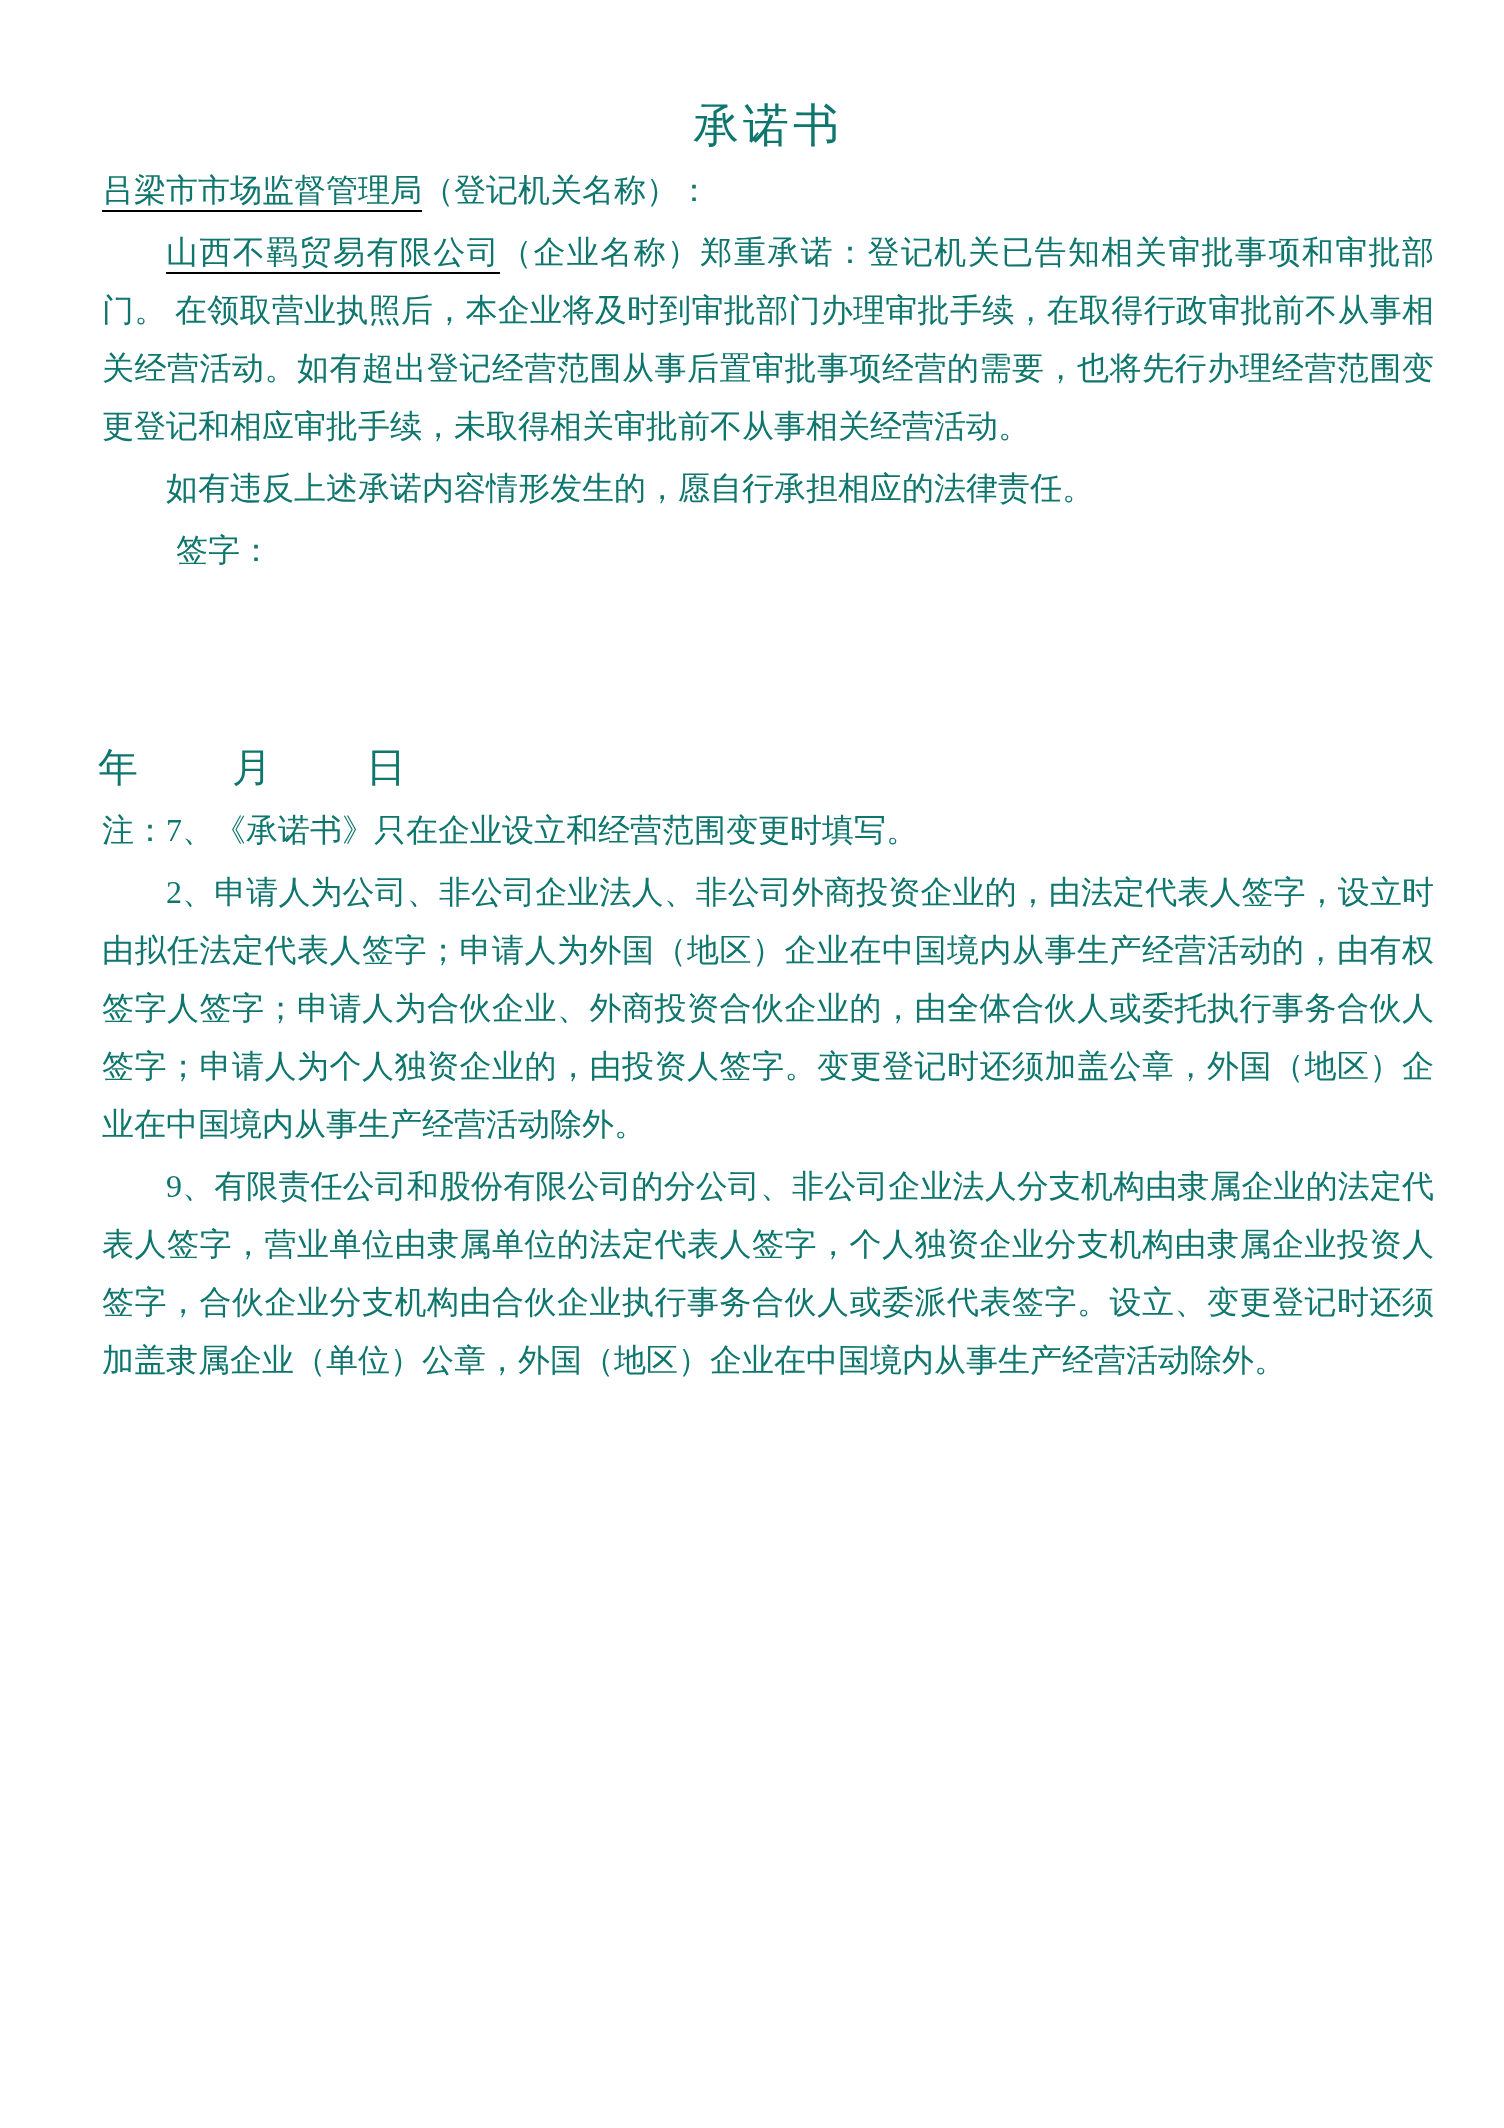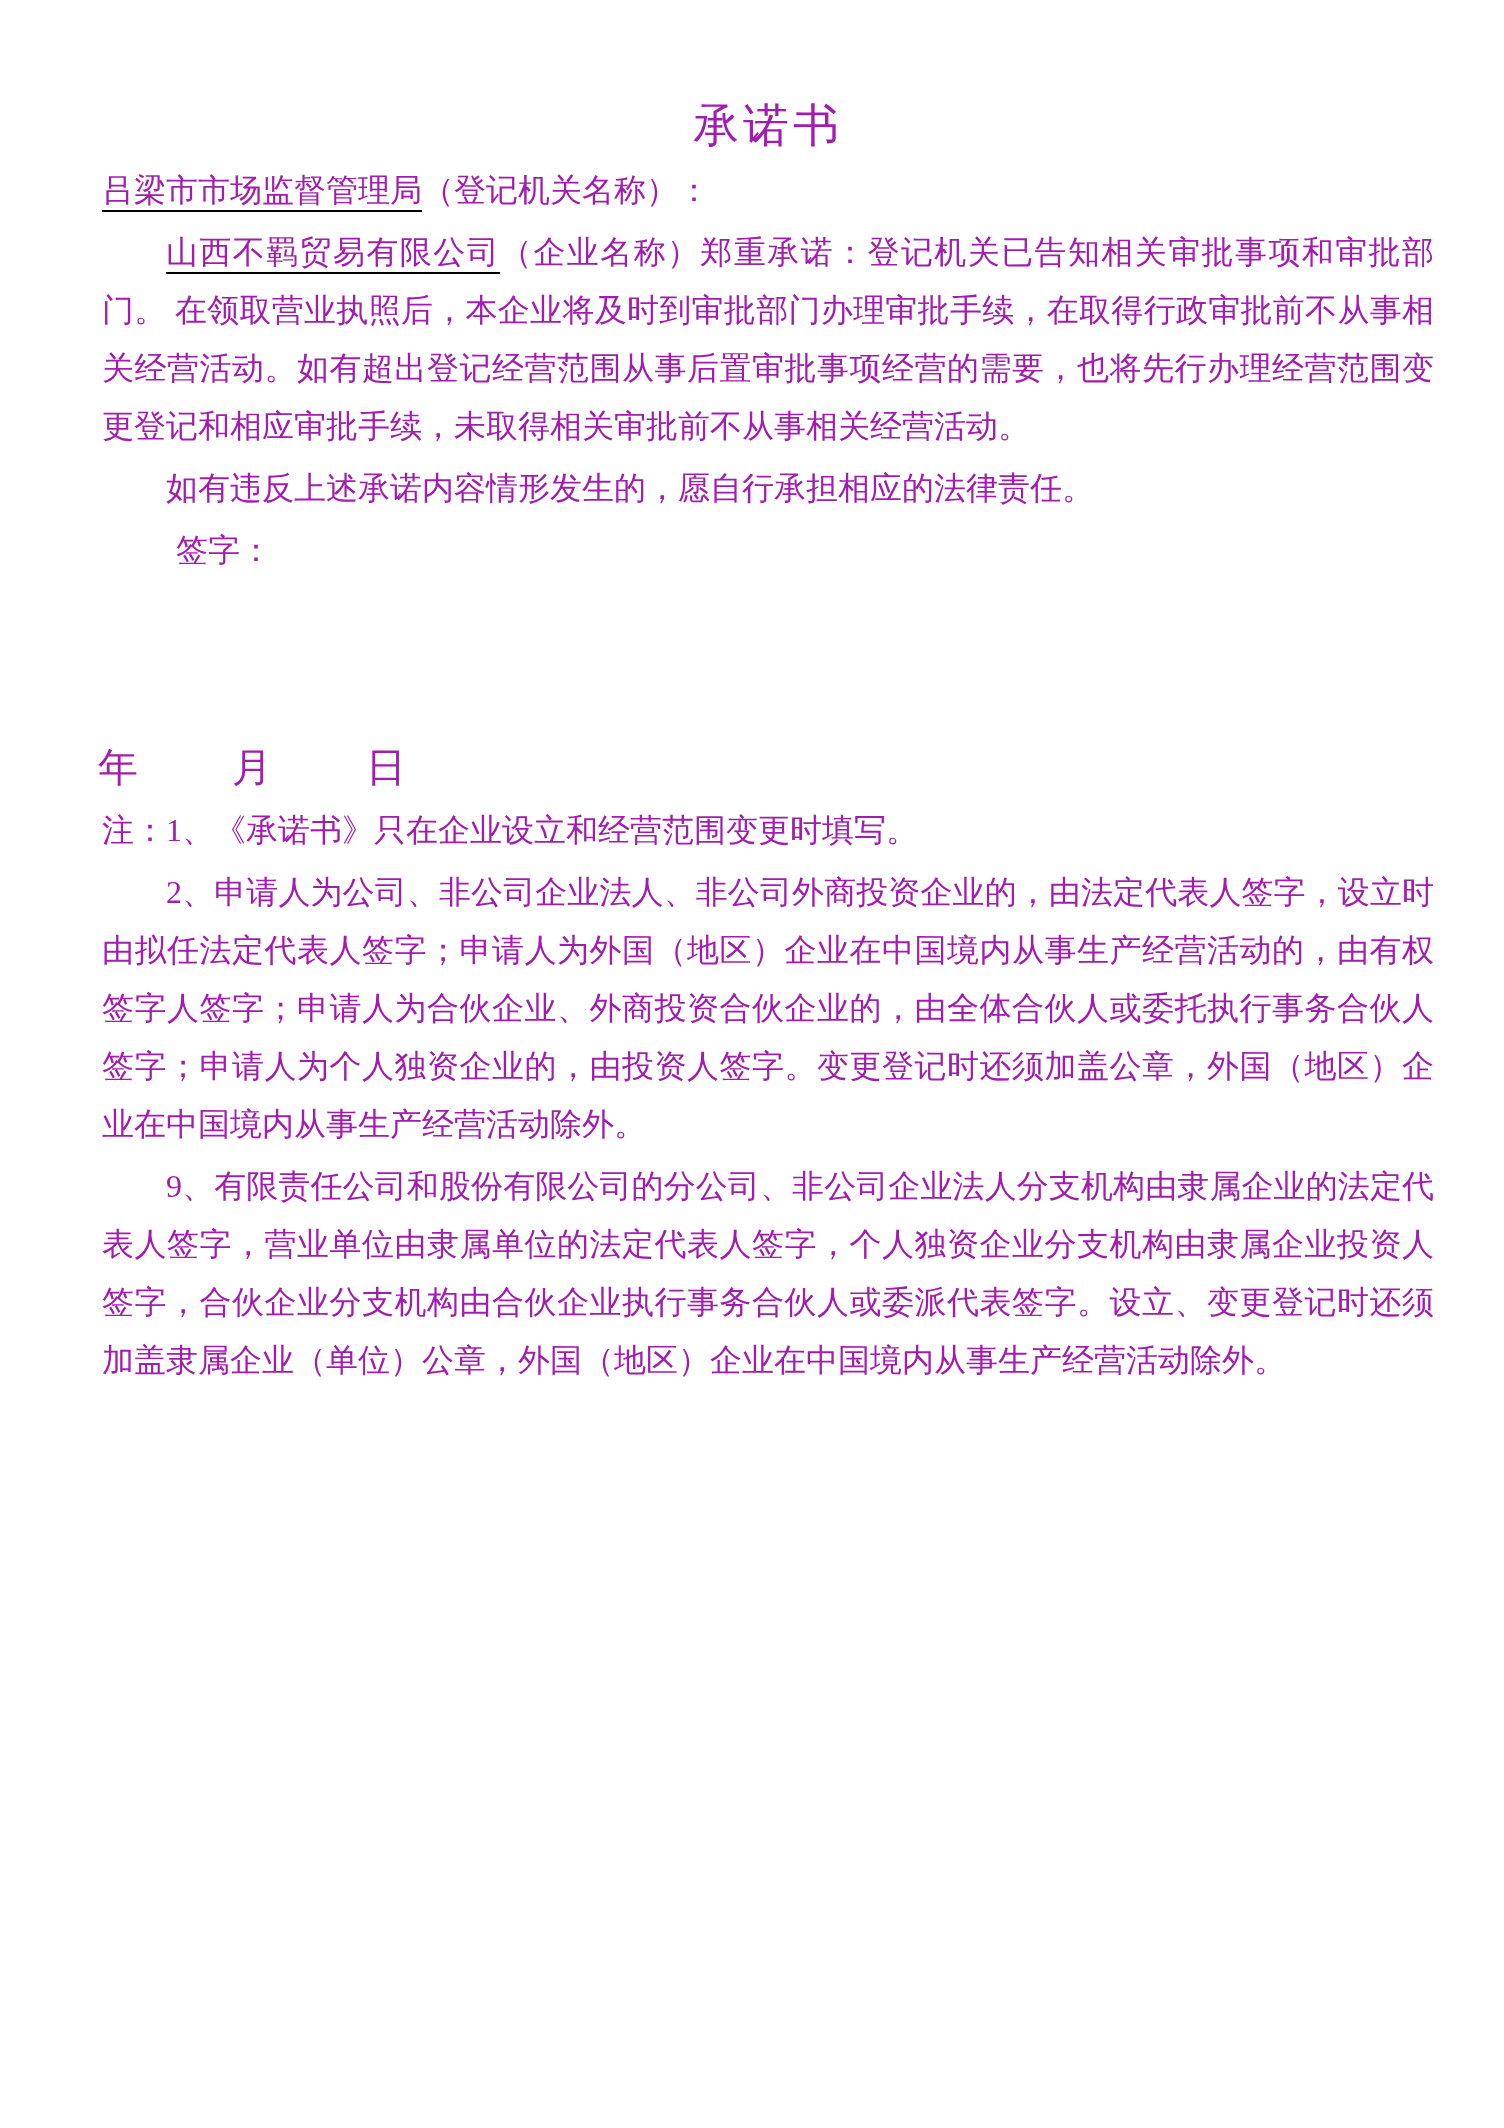--- a/index.html
+++ b/index.html
@@ -7,21 +7,21 @@
     padding: 0;
     background: #ffffff;
   }
   .page {
     position: relative;
     width: 1504px;
     height: 2128px;
     box-sizing: border-box;
     padding: 95px 66px 0 98px;
     background: #ffffff;
-    color: #a21caf;
+    color: #0f766e;
     font-family: "Liberation Serif", "DejaVu Serif", serif;
     overflow: hidden;
   }
   .title {
     font-size: 46px;
     font-weight: 400;
     letter-spacing: 4px;
     text-align: center;
     margin: 0;
   }
@@ -88,19 +88,19 @@
 
   <p class="para2">如有违反上述承诺内容情形发生的，愿自行承担相应的法律责任。</p>
 
   <p class="signature">签字：</p>
 
   <div class="date-line">
     <span>年</span><span>月</span><span>日</span>
   </div>
 
 
-  <p class="note1">注：1、《承诺书》只在企业设立和经营范围变更时填写。</p>
+  <p class="note1">注：7、《承诺书》只在企业设立和经营范围变更时填写。</p>
 
   <p class="note2">2、申请人为公司、非公司企业法人、非公司外商投资企业的，由法定代表人签字，设立时由拟任法定代表人签字；申请人为外国（地区）企业在中国境内从事生产经营活动的，由有权签字人签字；申请人为合伙企业、外商投资合伙企业的，由全体合伙人或委托执行事务合伙人签字；申请人为个人独资企业的，由投资人签字。变更登记时还须加盖公章，外国（地区）企业在中国境内从事生产经营活动除外。</p>
 
   <p class="note3">9、有限责任公司和股份有限公司的分公司、非公司企业法人分支机构由隶属企业的法定代表人签字，营业单位由隶属单位的法定代表人签字，个人独资企业分支机构由隶属企业投资人签字，合伙企业分支机构由合伙企业执行事务合伙人或委派代表签字。设立、变更登记时还须加盖隶属企业（单位）公章，外国（地区）企业在中国境内从事生产经营活动除外。</p>
 
 </div>
 
 </body></html>

